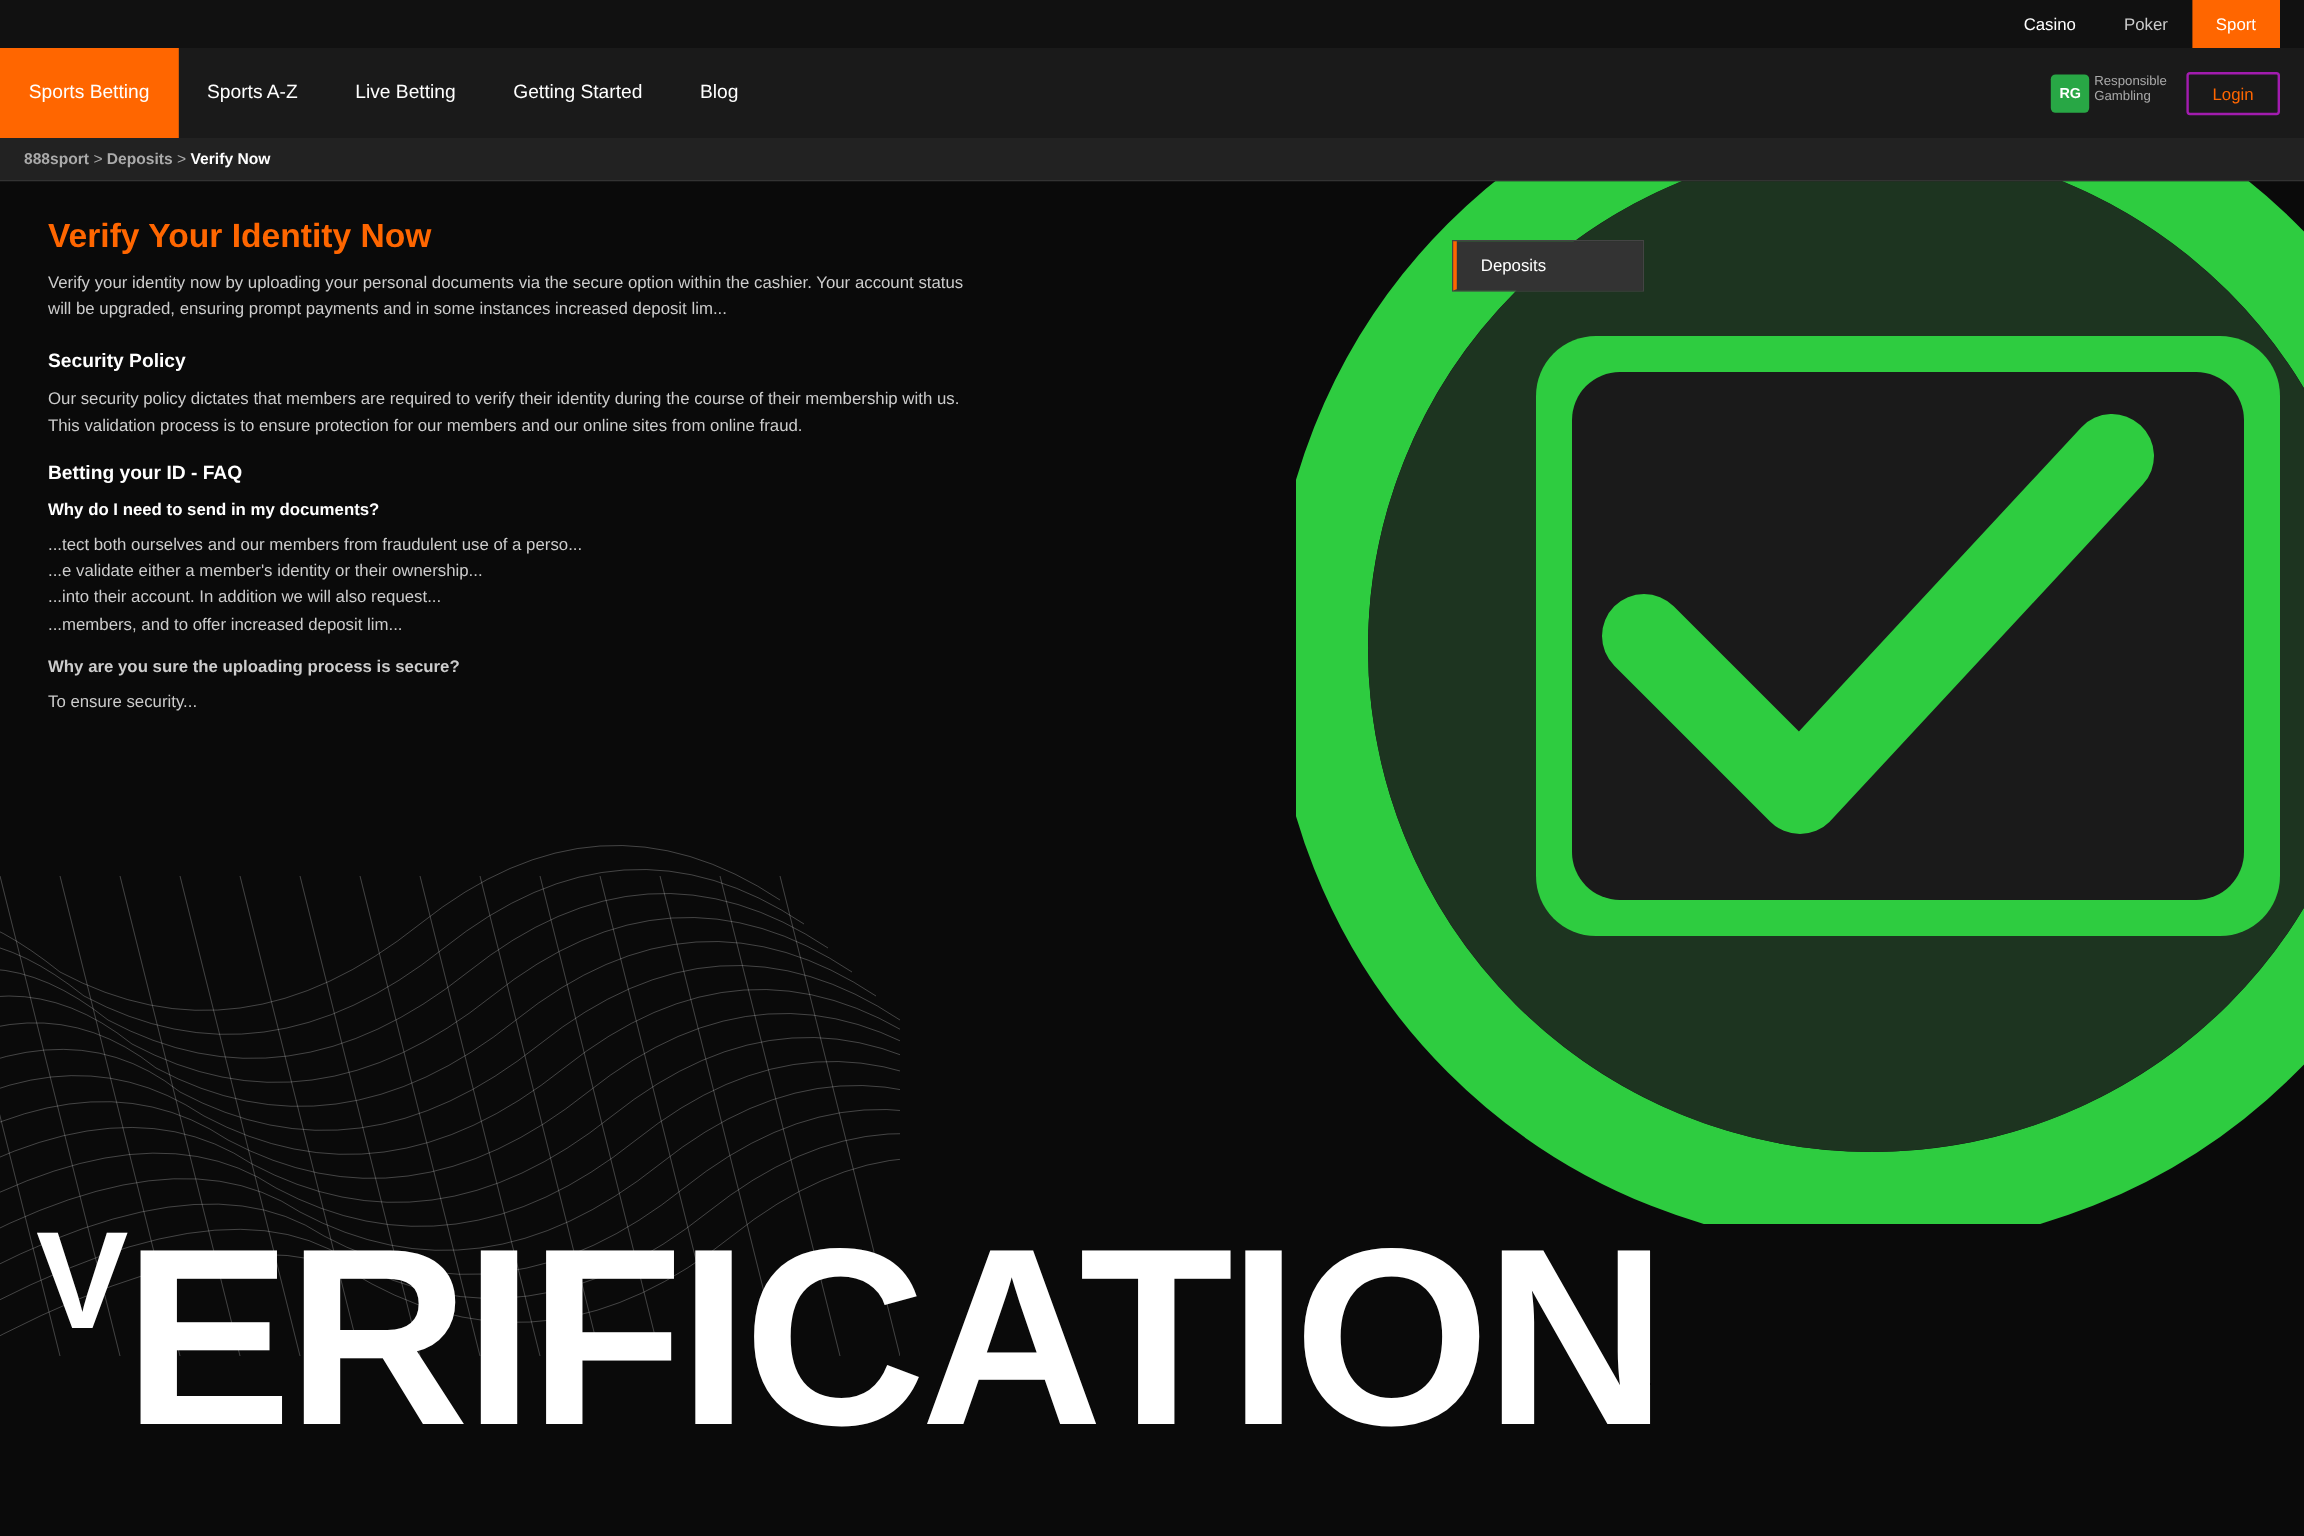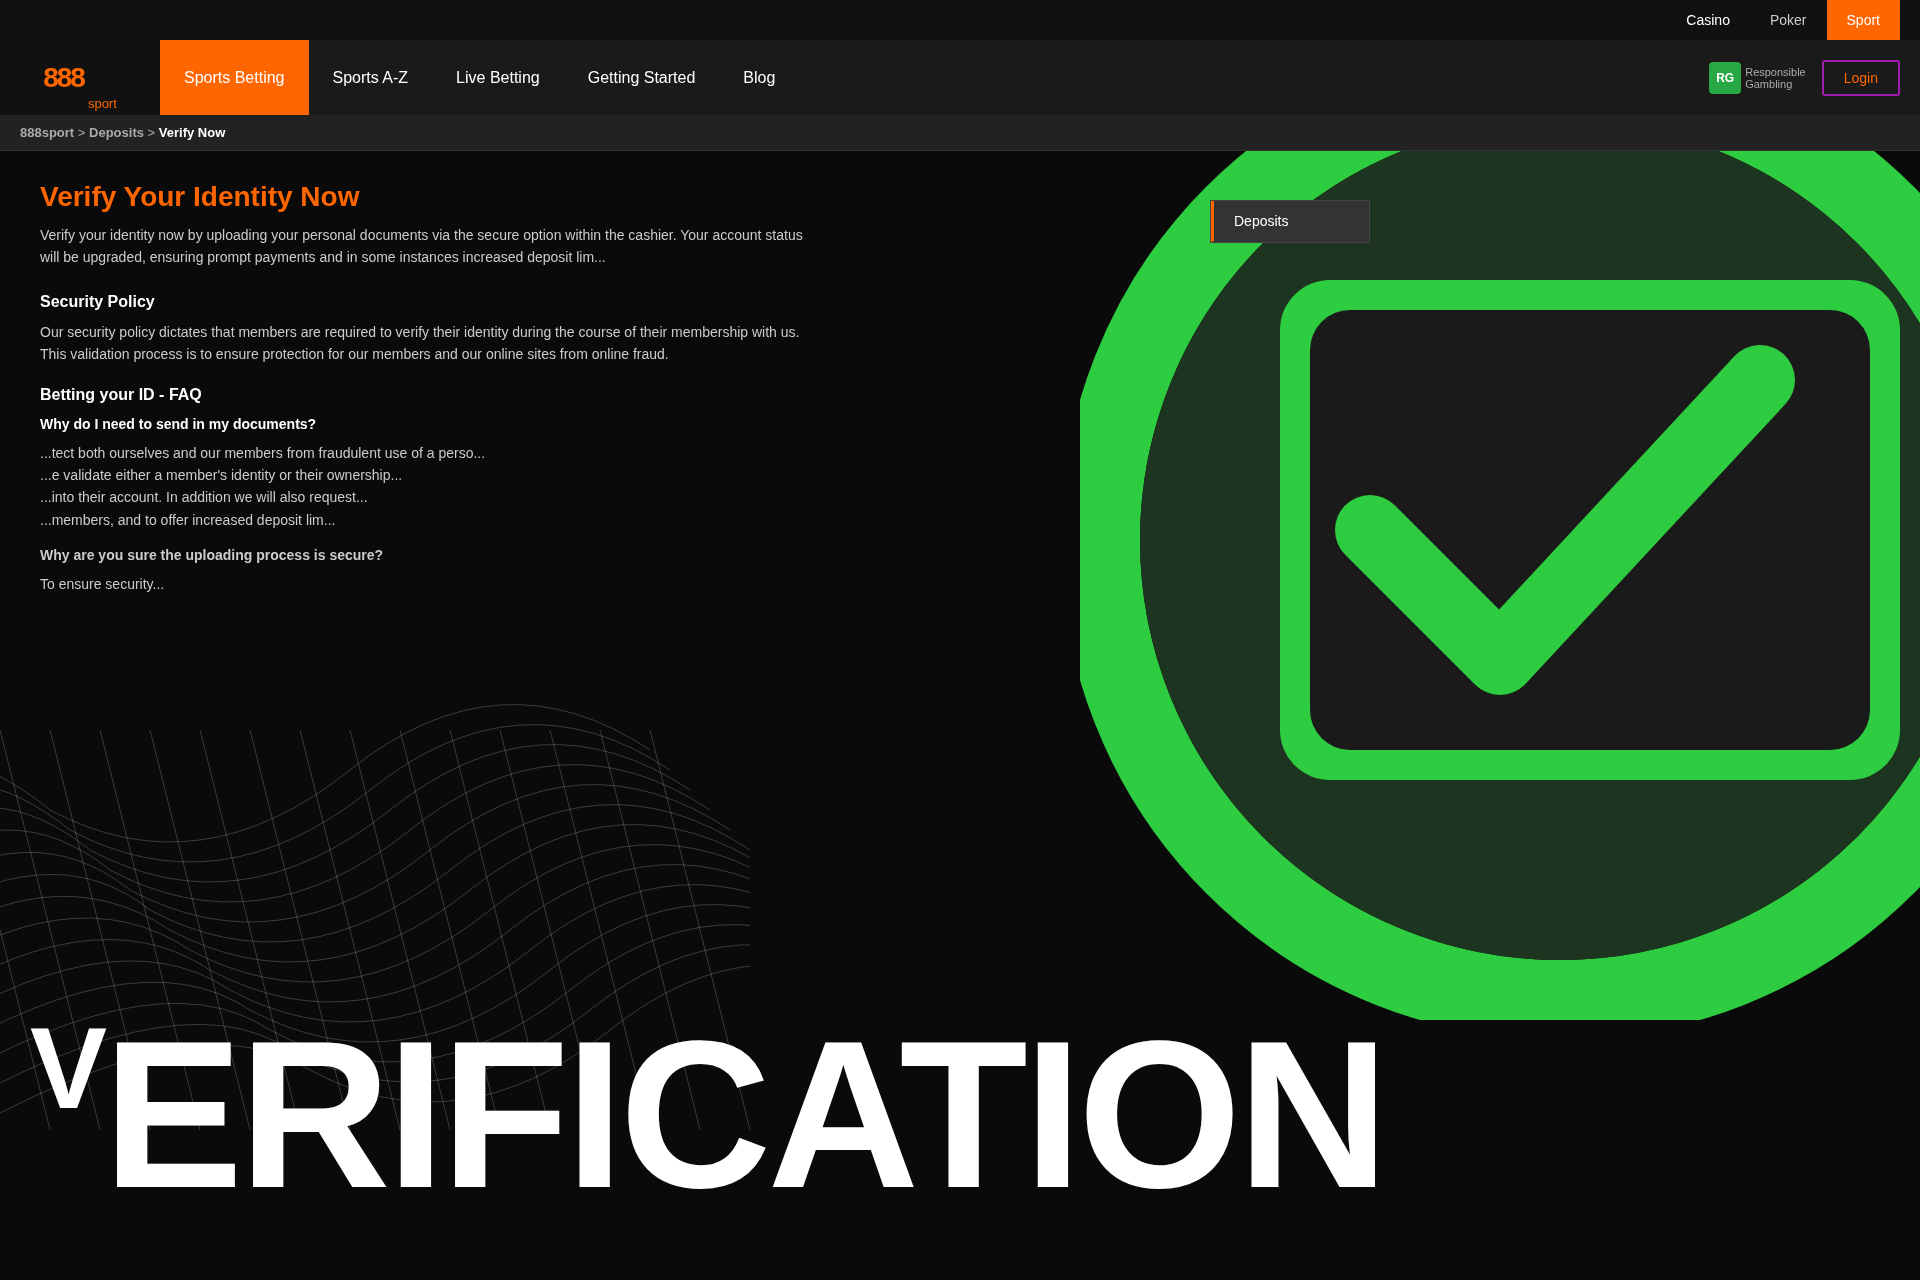--- a/index.html
+++ b/index.html
@@ -109,21 +109,21 @@
 
     .nav-right {
       display: flex;
       align-items: center;
       padding-right: 20px;
       gap: 16px;
     }
 
     .responsible-gambling {
       display: flex;
-      align-items: center;
+      align-items: flex-start;
       gap: 4px;
     }
 
     .rg-badge {
       width: 32px;
       height: 32px;
       background: #28a745;
       border-radius: 4px;
       display: flex;
       align-items: center;
@@ -306,24 +306,20 @@
 <body>
 
 <div class="header">
   <div class="top-bar">
     <button class="top-bar-btn casino">Casino</button>
     <button class="top-bar-btn poker">Poker</button>
     <button class="top-bar-btn sport active">Sport</button>
   </div>
 
   <div class="main-nav">
-    <div class="logo-area">
-      <span class="logo-888">888</span>
-      <span class="logo-sport">sport</span>
-    </div>
     <div class="nav-items">
       <button class="nav-item active">Sports Betting</button>
       <button class="nav-item">Sports A-Z</button>
       <button class="nav-item">Live Betting</button>
       <button class="nav-item">Getting Started</button>
       <button class="nav-item">Blog</button>
     </div>
     <div class="nav-right">
       <div class="responsible-gambling">
         <div class="rg-badge">RG</div>

